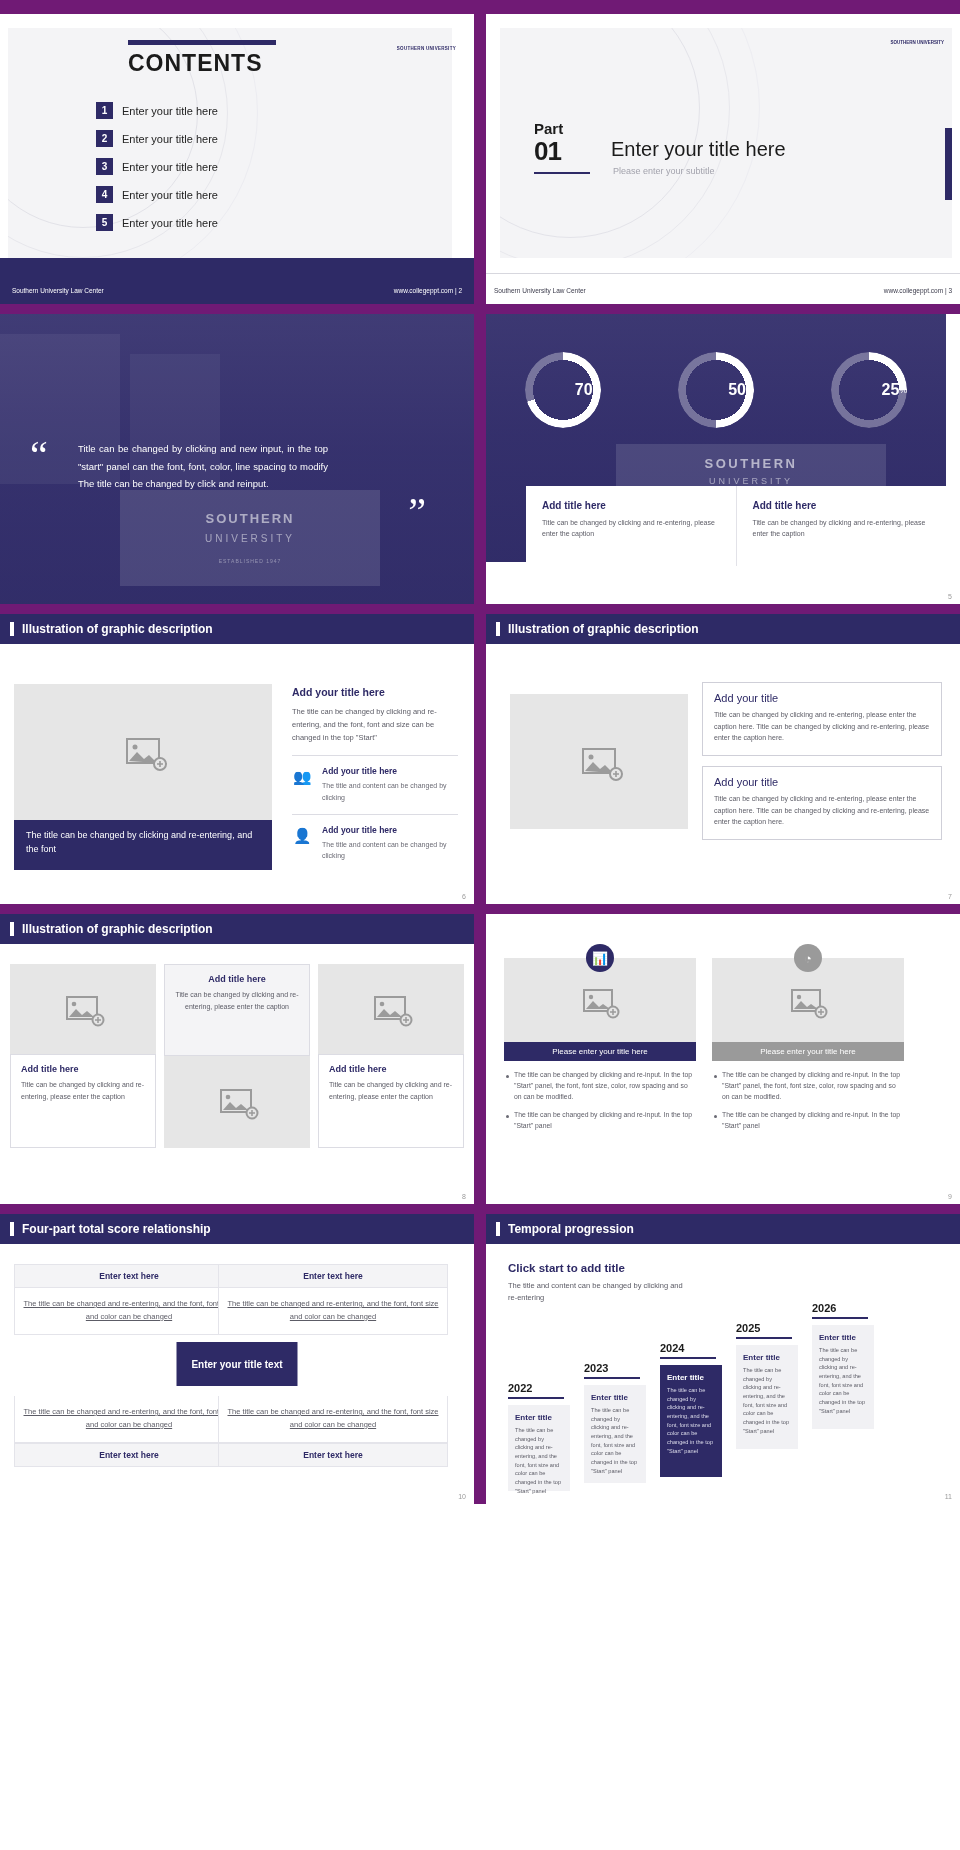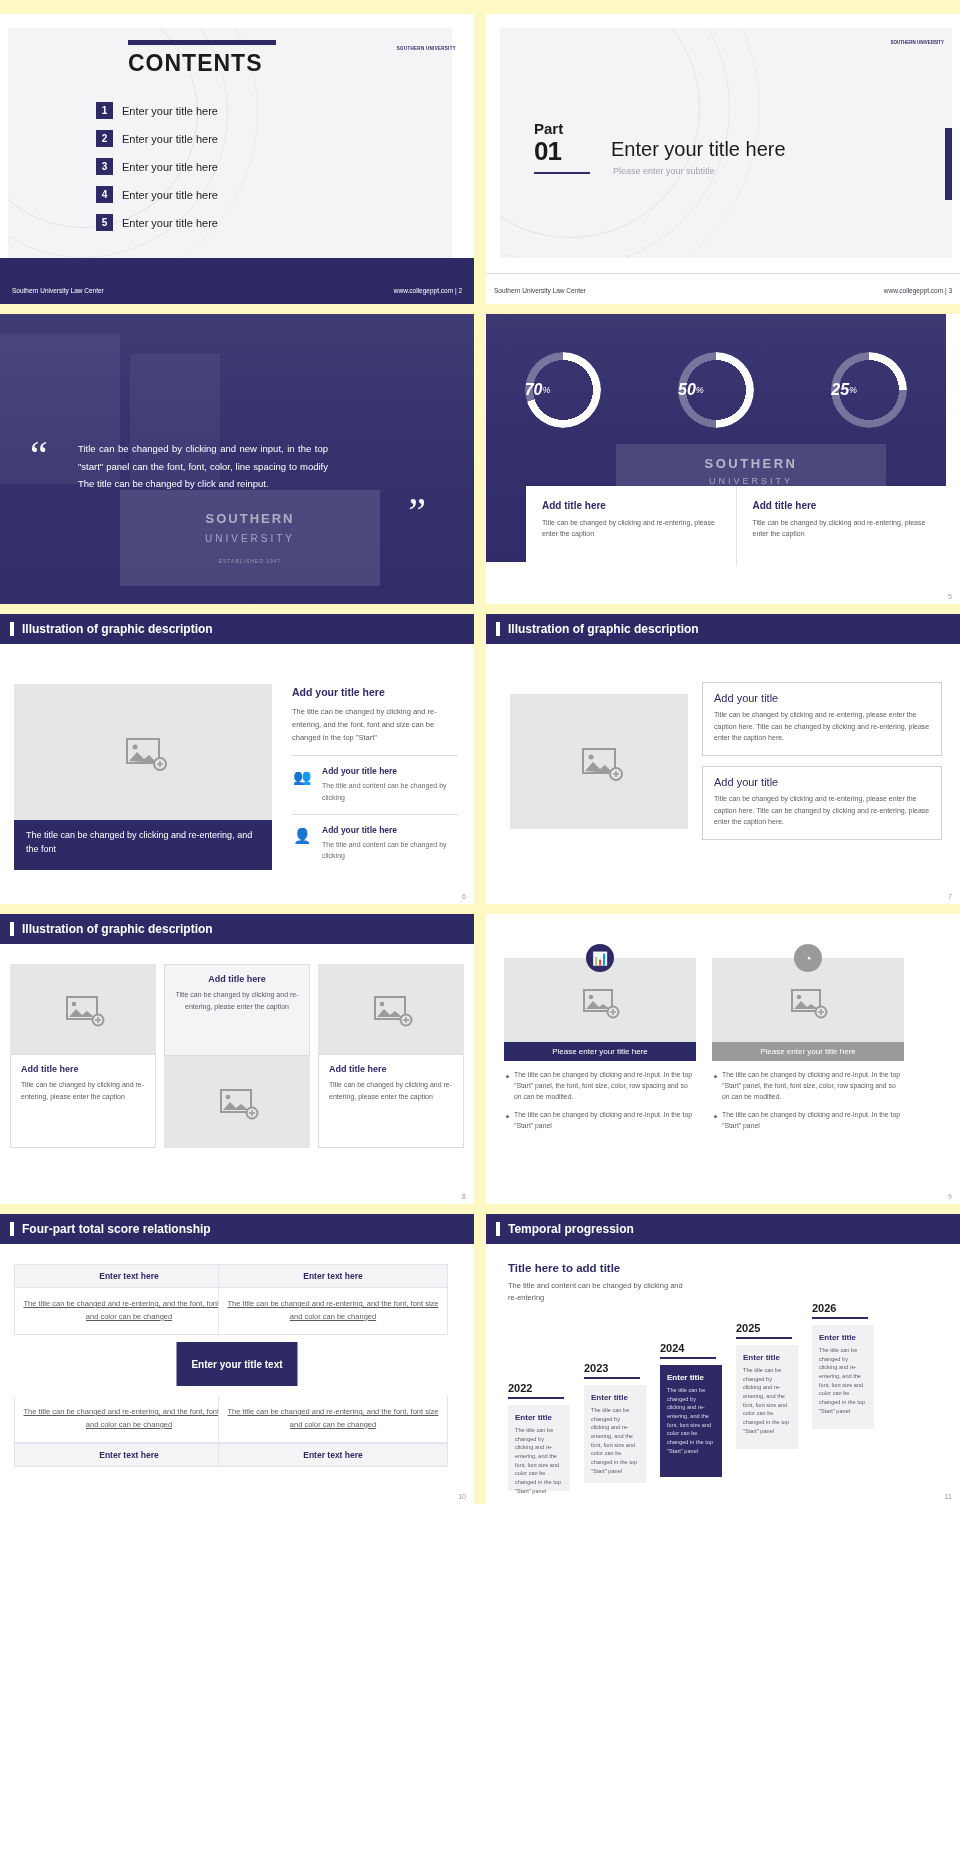--- a/index.html
+++ b/index.html
@@ -9,21 +9,21 @@
     font-family: "Liberation Sans", sans-serif;
   }
   body { width: 960px; }
 
   .deck {
     width: 960px;
     display: grid;
     grid-template-columns: 1fr 1fr;
     gap: 10px 12px;
     padding: 14px 0 0 0;
-    background: #fef9c3;
+    background: #701a75;
   }
 
   .slide {
     position: relative;
     width: 100%;
     height: 290px;
     background: #ffffff;
     overflow: hidden;
   }
 
@@ -154,22 +154,22 @@
       linear-gradient(rgba(46,42,102,.78), rgba(46,42,102,.78)),
       linear-gradient(180deg,#6f6a9e 0%, #4a4580 48%, #3a3570 100%);
   }
   .s5 .sign { position:absolute; left:130px; top:130px; width:270px; height:86px; background:rgba(255,255,255,.12);}
   .s5 .signtxt1 { position:absolute; left:140px; top:142px; width:250px; text-align:center; font-size:13px; letter-spacing:2.5px; color:rgba(255,255,255,.6); font-weight:bold;}
   .s5 .signtxt2 { position:absolute; left:140px; top:162px; width:250px; text-align:center; font-size:9px; letter-spacing:3px; color:rgba(255,255,255,.5);}
   .s5 .donuts { position:absolute; left:0; right:14px; top:38px; display:flex; justify-content:space-around; }
   .s5 .donut { position:relative; width:76px; height:76px; }
   .s5 .donut .ring { position:absolute; inset:0; border-radius:50%; }
   .s5 .donut .lbl {
-    position:absolute; inset:0; display:flex; align-items:center; justify-content:flex-start;
-    color:#fff; font-size:16px; font-weight:bold;font-style:italic;
+    position:absolute; inset:0; display:flex; align-items:center; justify-content:flex-end;
+    color:#fff; font-size:16px; font-weight:bold;
   }
   .s5 .donut .lbl sup { font-size:9px; font-weight:normal; }
   .s5 .panel {
     position:absolute; left:40px; right:14px; top:172px; height:80px;
     background:#ffffff; display:flex;
   }
   .s5 .pcol { flex:1; padding:14px 14px 0 16px; }
   .s5 .pcol + .pcol { border-left:1px solid #e2e2e8; }
   .s5 .ph { font-size:10px; font-weight:bold; color:#2e2a66; margin-bottom:6px;}
   .s5 .pb { font-size:7px; color:#5c5c66; line-height:1.6; }
@@ -576,21 +576,21 @@
     <div class="center">Enter your title text</div>
     <div class="slide-num">10</div>
   </div>
 
   <div class="slide s11">
     <div class="hdr">
       <div class="bar"></div>
       <div class="t">Temporal progression</div>
     </div>
     <div class="head">
-      <div class="hh">Title here to add title</div>
+      <div class="hh">Click start to add title</div>
       <div class="hp">The title and content can be changed by clicking and re-entering</div>
     </div>
 
     <div class="step" style="left:22px; top:168px;">
       <div class="yr">2022</div>
       <div class="rule"></div>
       <div class="box light" style="height:86px;">
         <div class="boxh">Enter title</div>
         <div class="boxp">The title can be changed by clicking and re-entering, and the font, font size and color can be changed in the top "Start" panel</div>
       </div>

